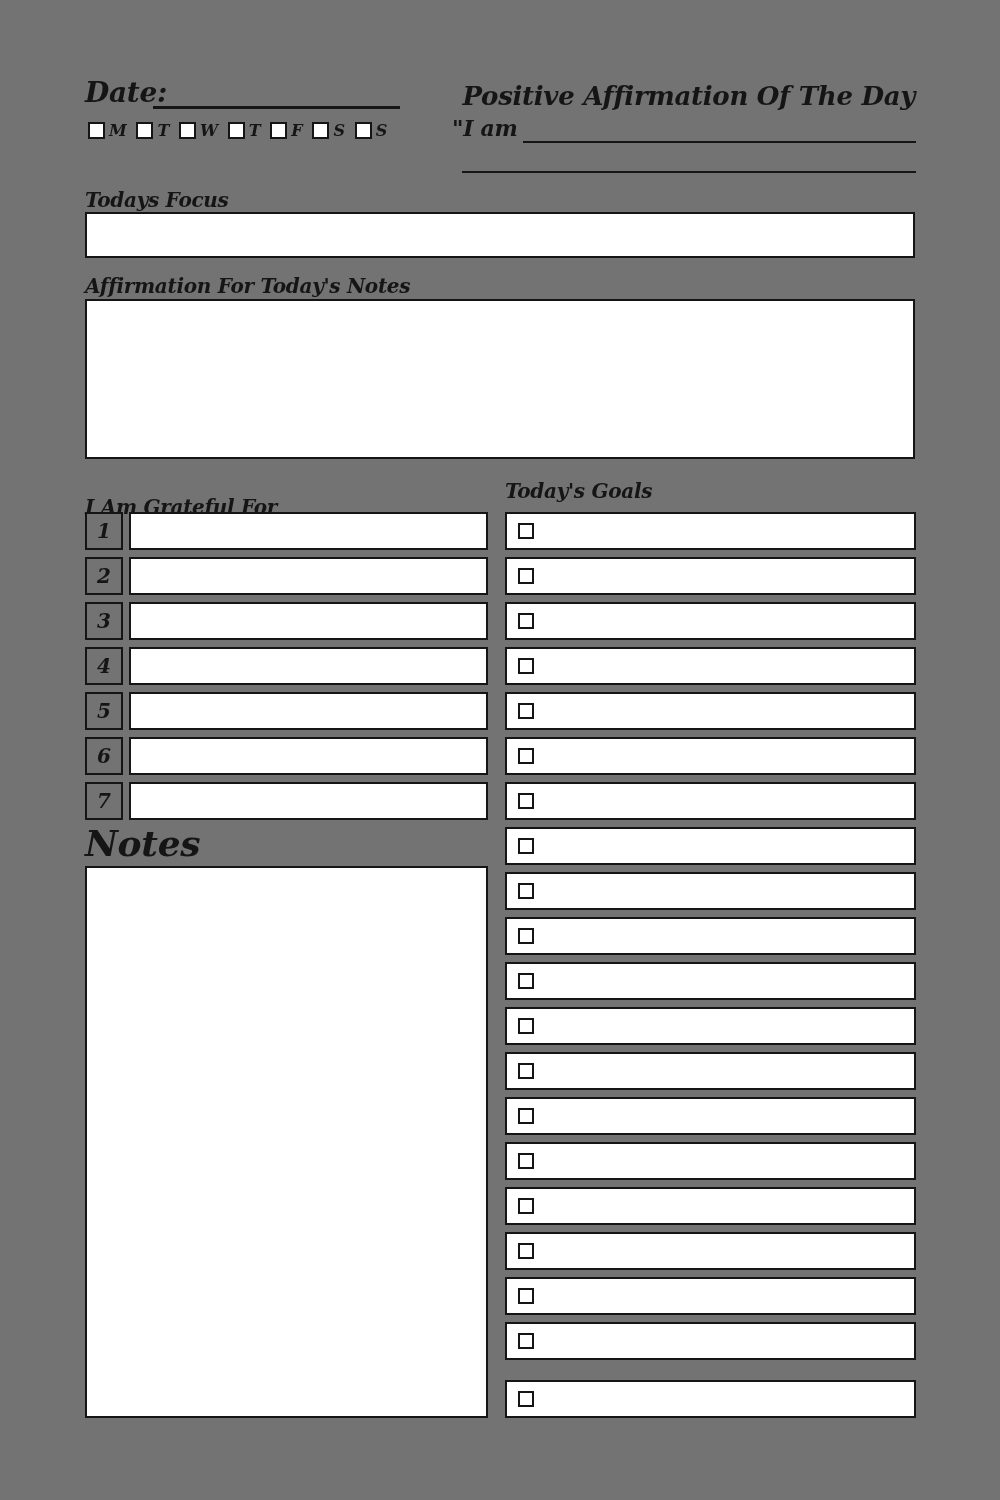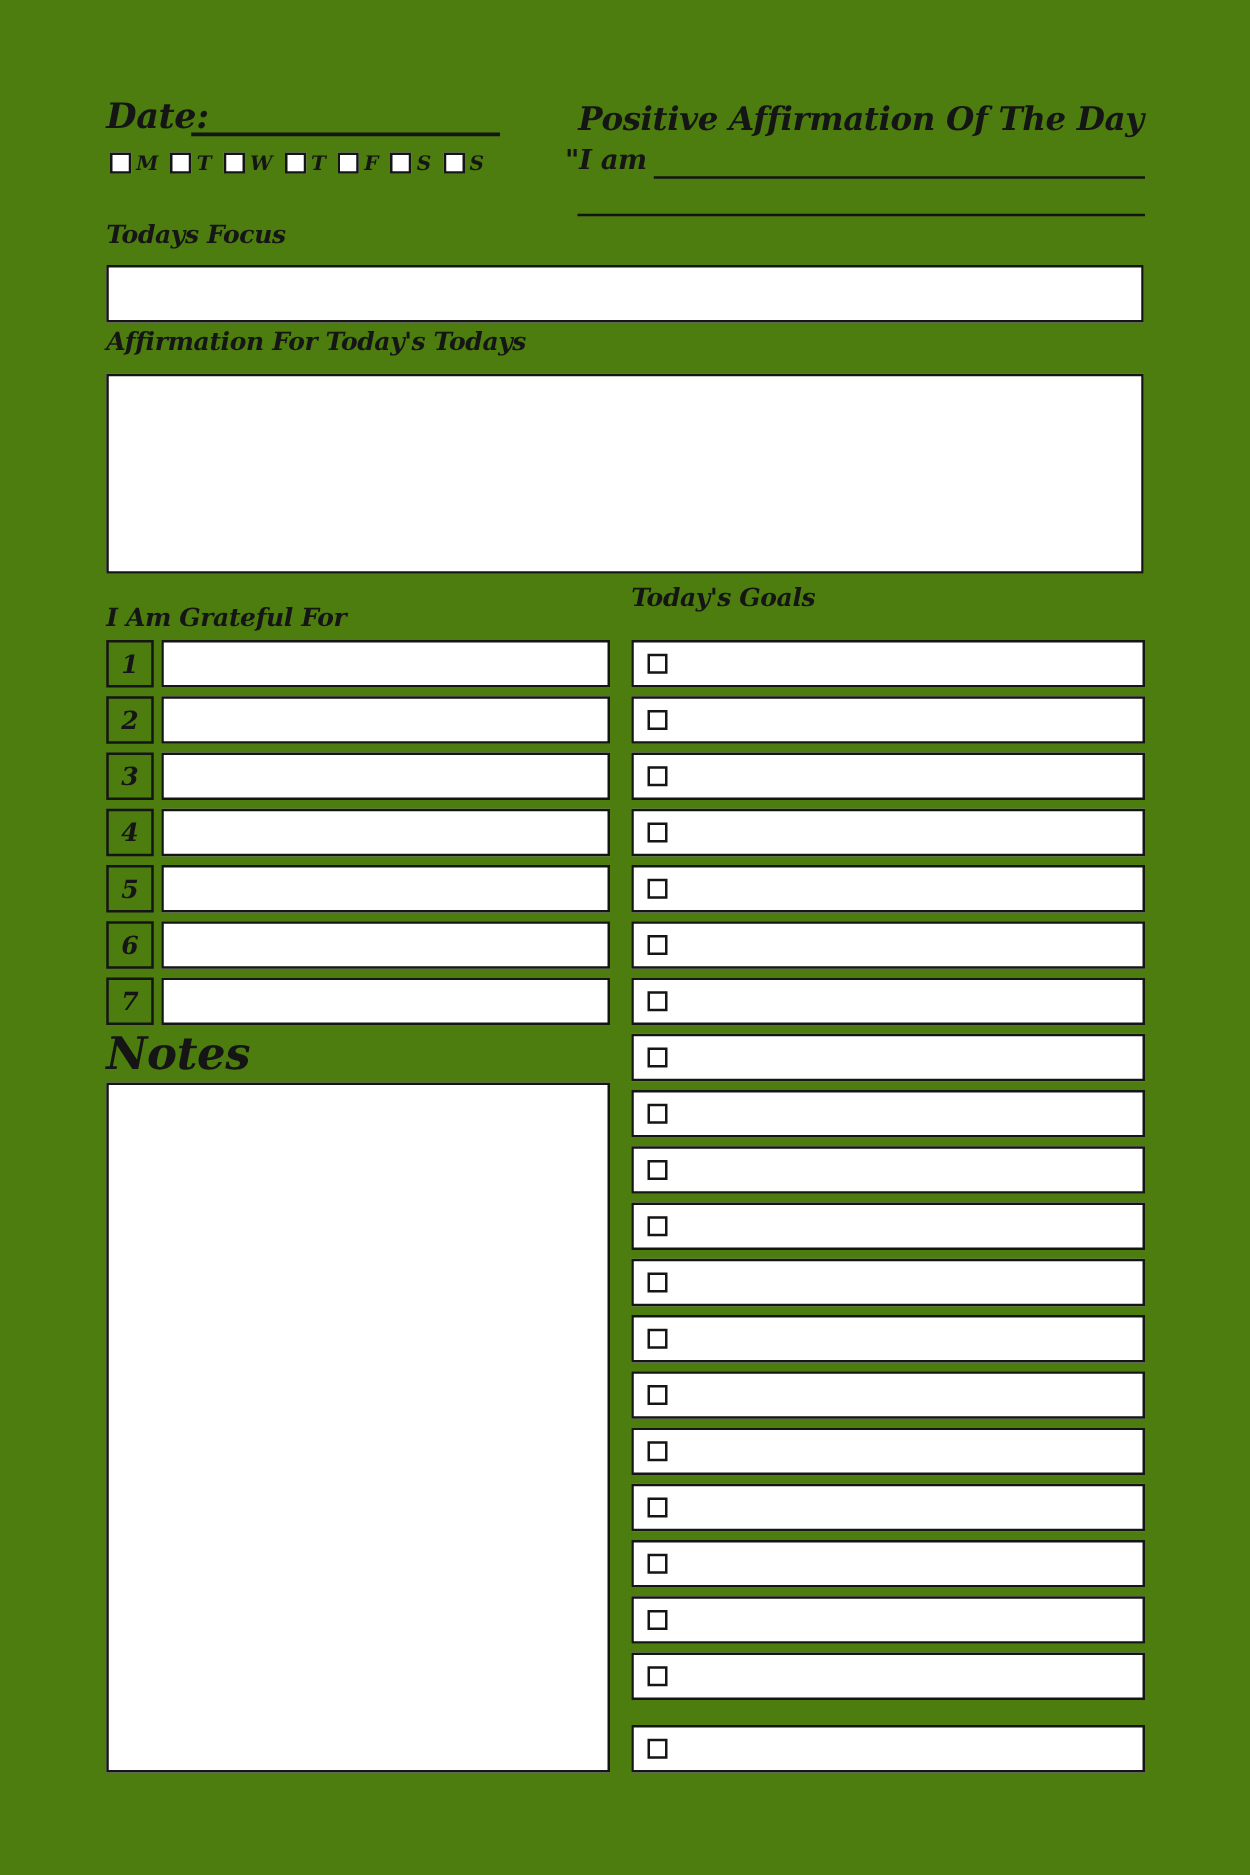--- a/index.html
+++ b/index.html
@@ -1,21 +1,21 @@
 <!DOCTYPE html>
 <html><head>
 <meta charset="utf-8">
 <style>
   * { margin: 0; padding: 0; box-sizing: border-box; }
   html, body { background: #ffffff; }
   .page {
     position: relative;
     width: 1000px;
     height: 1500px;
-    background: #4d7c0f;
+    background: #737373;
     color: #151515;
     font-family: "DejaVu Serif", serif;
     overflow: hidden;
   }
   .script { font-style: italic; font-weight: bold; letter-spacing: -0.3px; }
 
   
   .date-label { position: absolute; left: 85px; top: 76px; font-size: 28px; }
   .date-line  { position: absolute; left: 153px; top: 80px; width: 247px; height: 29px;
                 border-bottom: 3px solid #151515; }
@@ -30,21 +30,21 @@
   .page-title { position: absolute; right: 85px; top: 81px; font-size: 26px;
                 white-space: nowrap; }
   .iam-row    { position: absolute; left: 452px; top: 114px; width: 464px;
                 display: flex; align-items: flex-end; }
   .iam-label  { font-size: 22px; line-height: 1.3; }
   .iam-line-1 { flex: 1; height: 28px; border-bottom: 2px solid #151515; margin-left: 6px; }
   .iam-line-2 { position: absolute; left: 462px; top: 146px; width: 454px; height: 27px;
                 border-bottom: 2px solid #151515; }
 
   
-  .sec-label  { position: absolute; font-size: 20px; white-space: nowrap; }
+  .sec-label  { position: absolute; font-size: 20px; white-space: nowrap; margin-top: 13px; }
   .focus-label  { left: 85px; top: 175px; }
   .affirm-label { left: 85px; top: 261px; }
   .grateful-label { left: 85px; top: 482px; }
   .goals-label  { left: 505px; top: 466px; font-size: 20px; }
   .notes-label  { position: absolute; left: 85px; top: 822px; font-size: 36px; }
 
   
   .box { position: absolute; border: 2px solid #151515; background: #ffffff; }
   .focus-box  { left: 85px; top: 212px; width: 830px; height: 46px; }
   .affirm-box { left: 85px; top: 299px; width: 830px; height: 160px; }
@@ -108,21 +108,21 @@
   <div class="page-title script">Positive Affirmation Of The Day</div>
   <div class="iam-row">
     <span class="iam-label script">"I am</span>
     <span class="iam-line-1"></span>
   </div>
   <div class="iam-line-2"></div>
 
   <div class="sec-label focus-label script">Todays Focus</div>
   <div class="box focus-box"></div>
 
-  <div class="sec-label affirm-label script">Affirmation For Today's Todays</div>
+  <div class="sec-label affirm-label script">Affirmation For Today's Notes</div>
   <div class="box affirm-box"></div>
 
   <div class="sec-label grateful-label script">I Am Grateful For</div>
   <div class="grateful-list">
       <div class="g-row">
         <div class="num-box">1</div>
         <div class="g-input"></div>
       </div>
       <div class="g-row">
         <div class="num-box">2</div>

